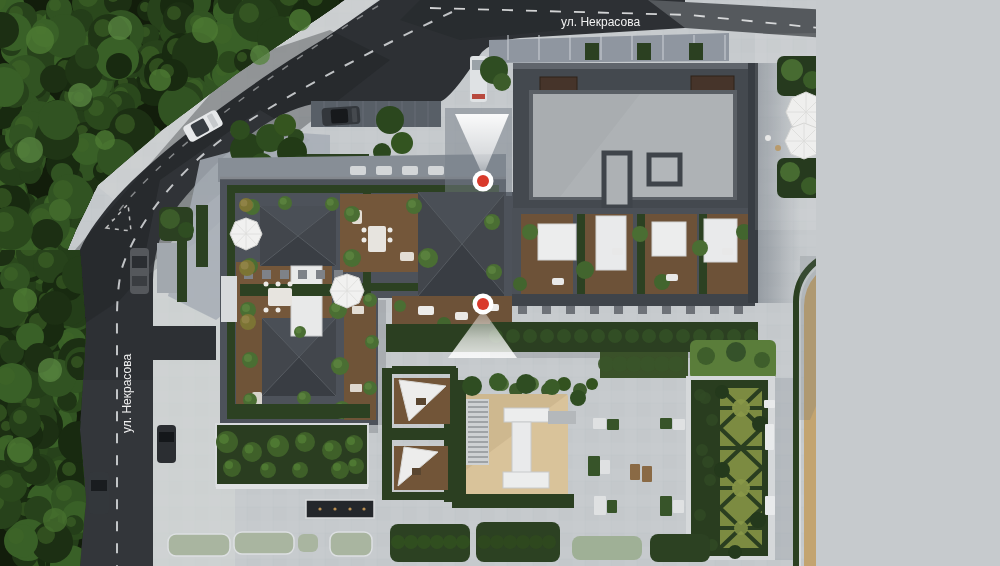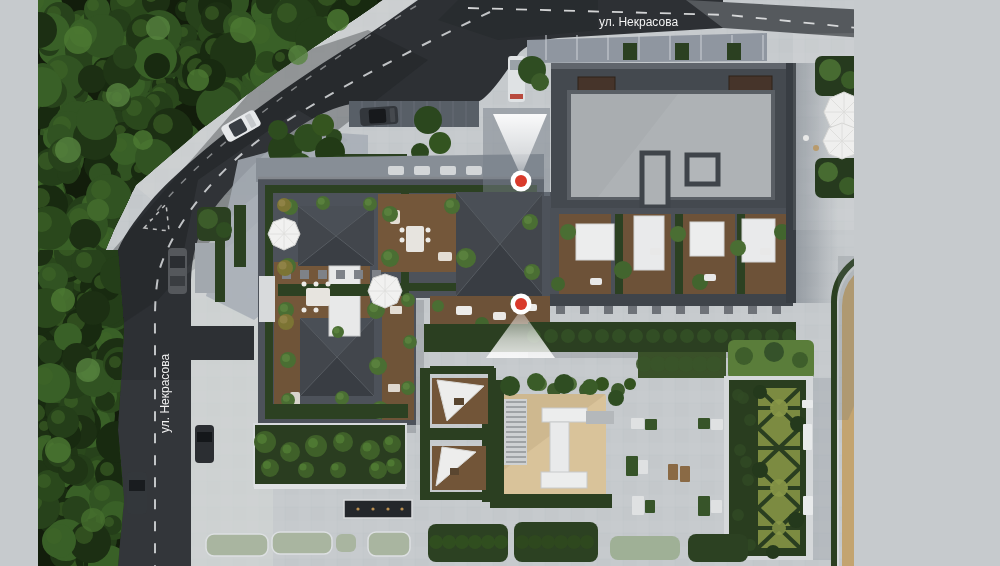--- a/index.html
+++ b/index.html
@@ -1,15 +1,15 @@
 <!DOCTYPE html>
 <html><head><meta charset="utf-8"><title>Masterplan</title>
 <style>
 html,body{margin:0;padding:0;background:#c6cacd;font-family:"Liberation Sans",sans-serif;}
-#wrap{position:relative;width:816px;height:566px;overflow:hidden;margin-left:38px;}
+#wrap{position:relative;width:816px;height:566px;overflow:hidden;}
 svg{display:block;}
 </style></head>
 <body>
 <div id="wrap">
     <svg xmlns="http://www.w3.org/2000/svg" width="1000" height="566" viewBox="0 0 1000 566">
 <defs>
   <clipPath id="forestTL">
           <polygon points="0,0 345,0 235,75 160,132 98,185 76,230 60,268 0,268"></polygon>
         </clipPath>
   <clipPath id="forestL">

